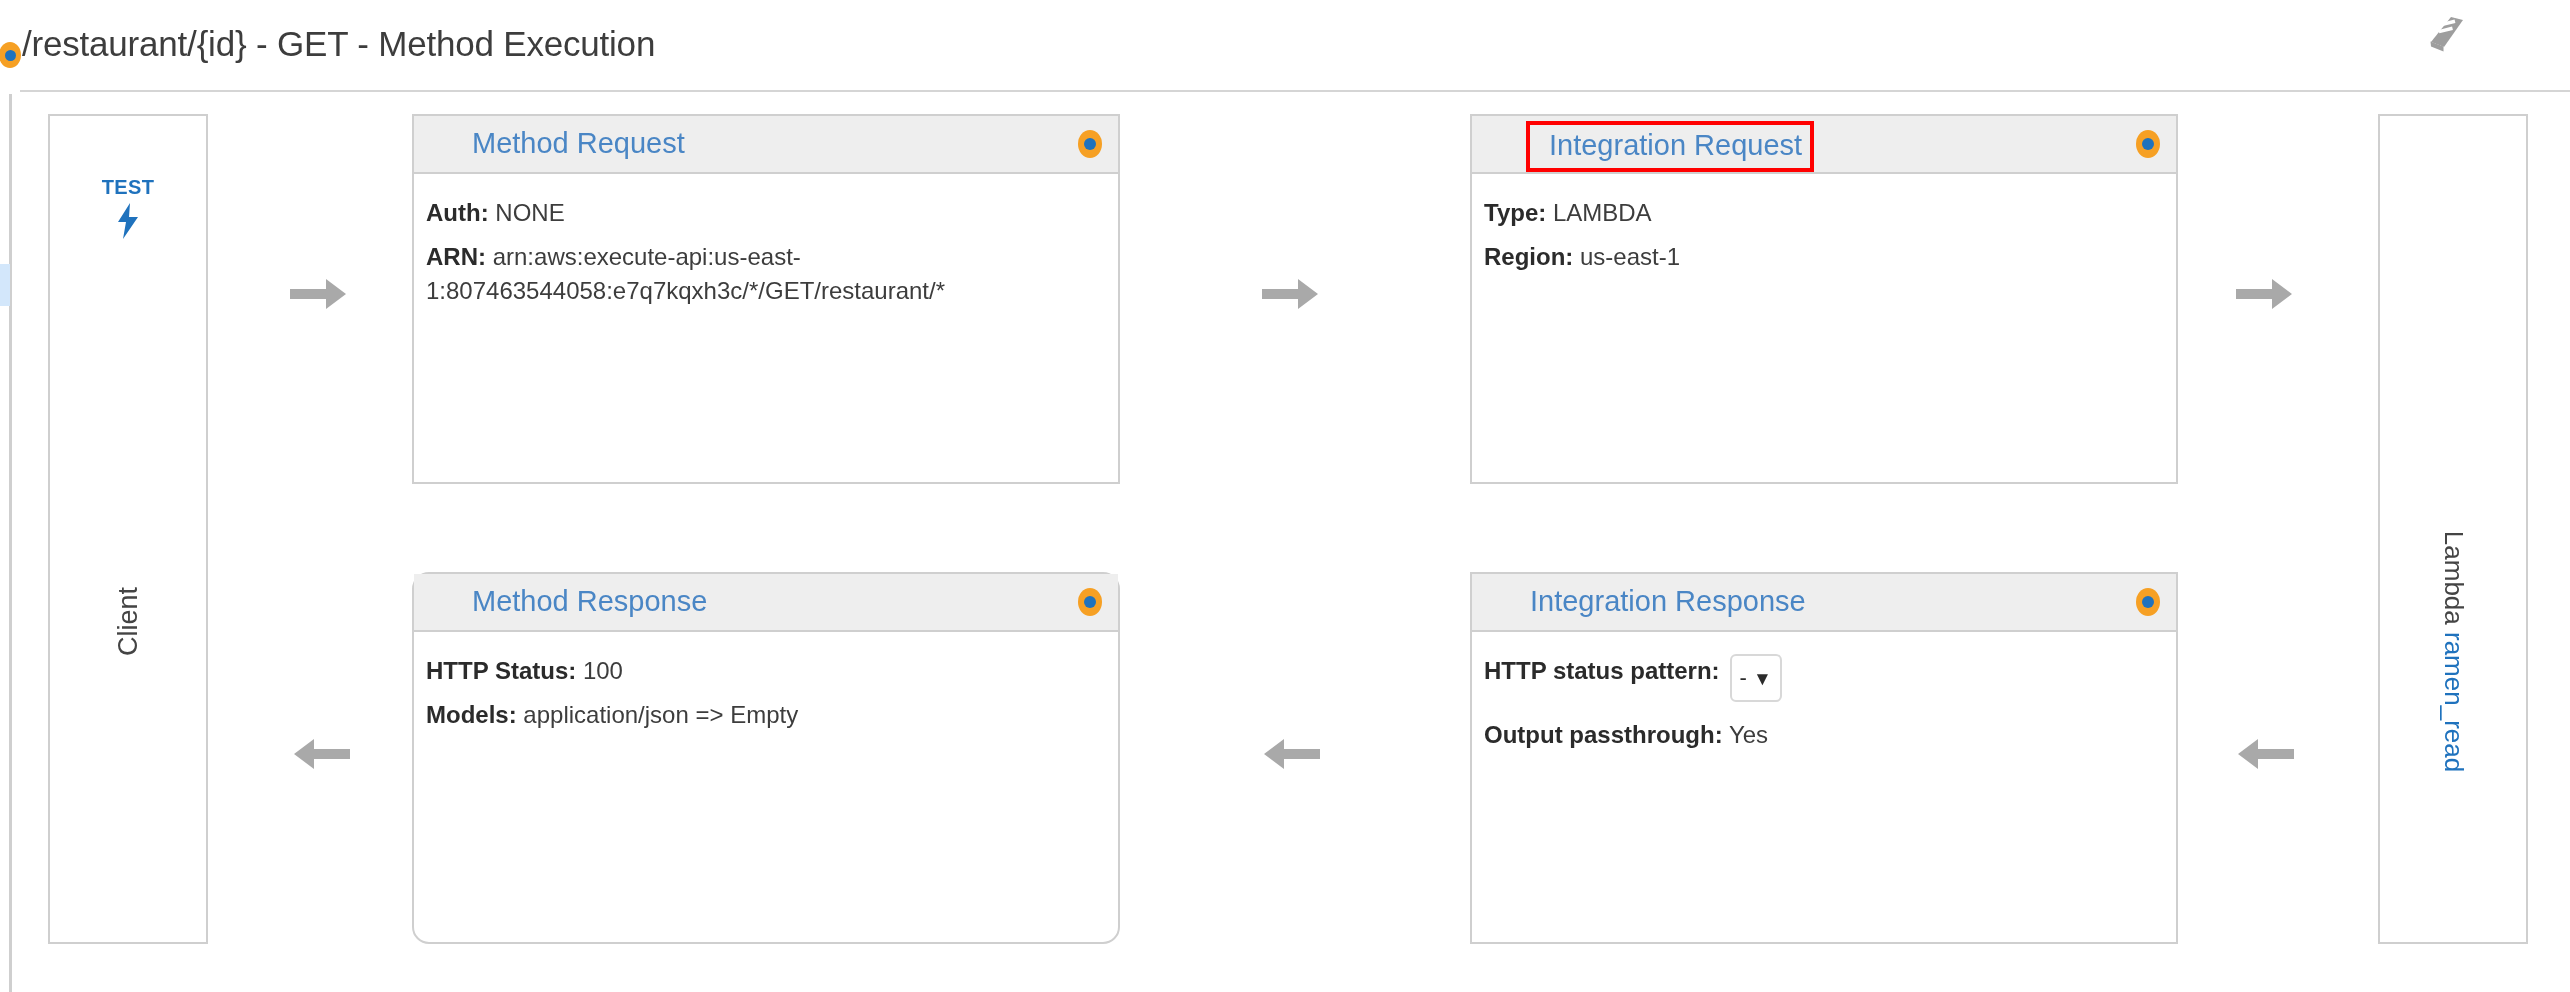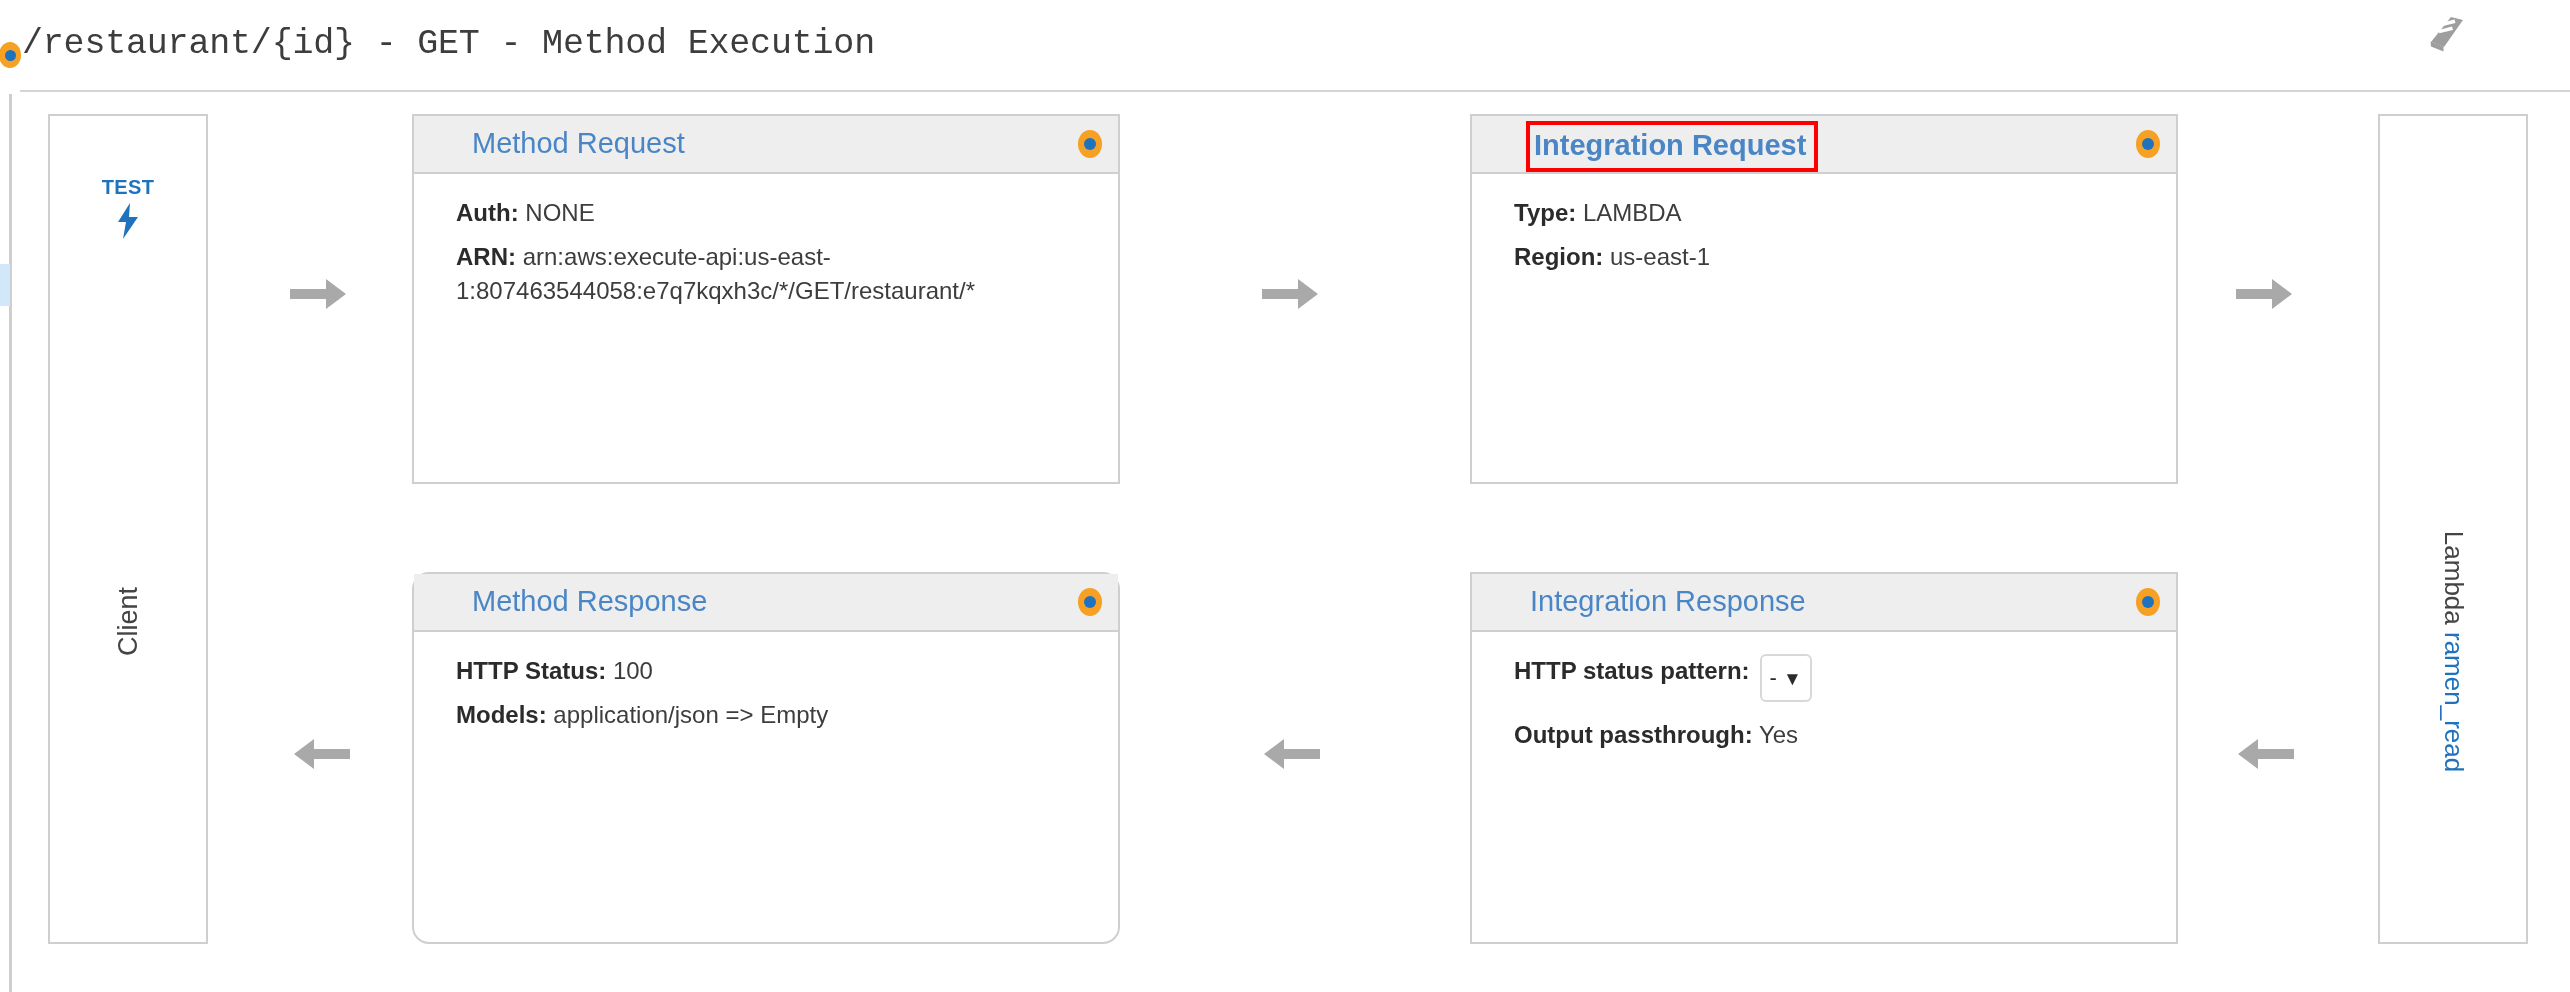--- a/index.html
+++ b/index.html
@@ -20,21 +20,20 @@
     background: #ffffff;
   }
 
   
   #header {
     position: absolute;
     left: 0;
     top: 0;
     width: 2570px;
     height: 94px;
-    font-family: Liberation Mono, monospace;
   }
   #header-rule {
     position: absolute;
     left: 20px;
     top: 90px;
     width: 2550px;
     height: 2px;
     background: #d5d5d5;
   }
   #page-title {
@@ -166,24 +165,23 @@
     top: 11px;
     font-size: 29px;
     color: #4a86c5;
     white-space: nowrap;
     cursor: pointer;
     margin-left: 40px;
   }
   .panel-title.highlight {
     left: 14px;
     top: 5px;
-    padding: 4px 8px 6px 4px;
+    padding: 4px 8px 6px 19px;
     border: 4px solid #ff0000;
     box-sizing: border-box;
-    font-weight: bold;
   }
   .panel-dot {
     position: absolute;
     right: 16px;
     top: 14px;
     width: 24px;
     height: 28px;
     border-radius: 50%;
     background: #f6a024;
     display: flex;
@@ -191,21 +189,21 @@
     justify-content: center;
     cursor: pointer;
   }
   .panel-dot .inner {
     width: 12px;
     height: 12px;
     border-radius: 50%;
     background: #1f72bd;
   }
   .panel-body {
-    padding: 22px 0 0 42px;
+    padding: 22px 0 0 12px;
   }
   .kv {
     font-size: 24px;
     color: #3d3d3d;
     line-height: 1.42;
     margin-bottom: 10px;
     max-width: 680px;
   }
   .kv b { color: #2b2b2b; }
   .kv.inline-select {

